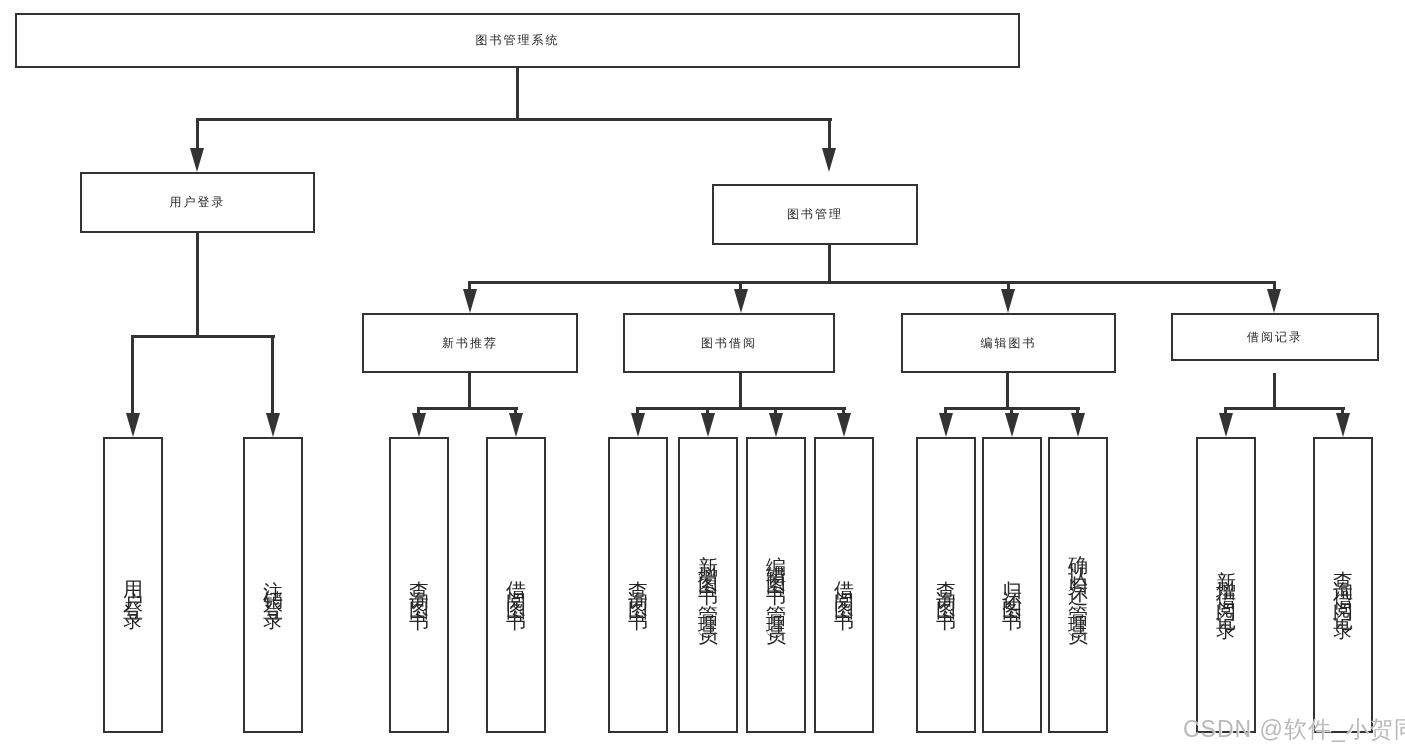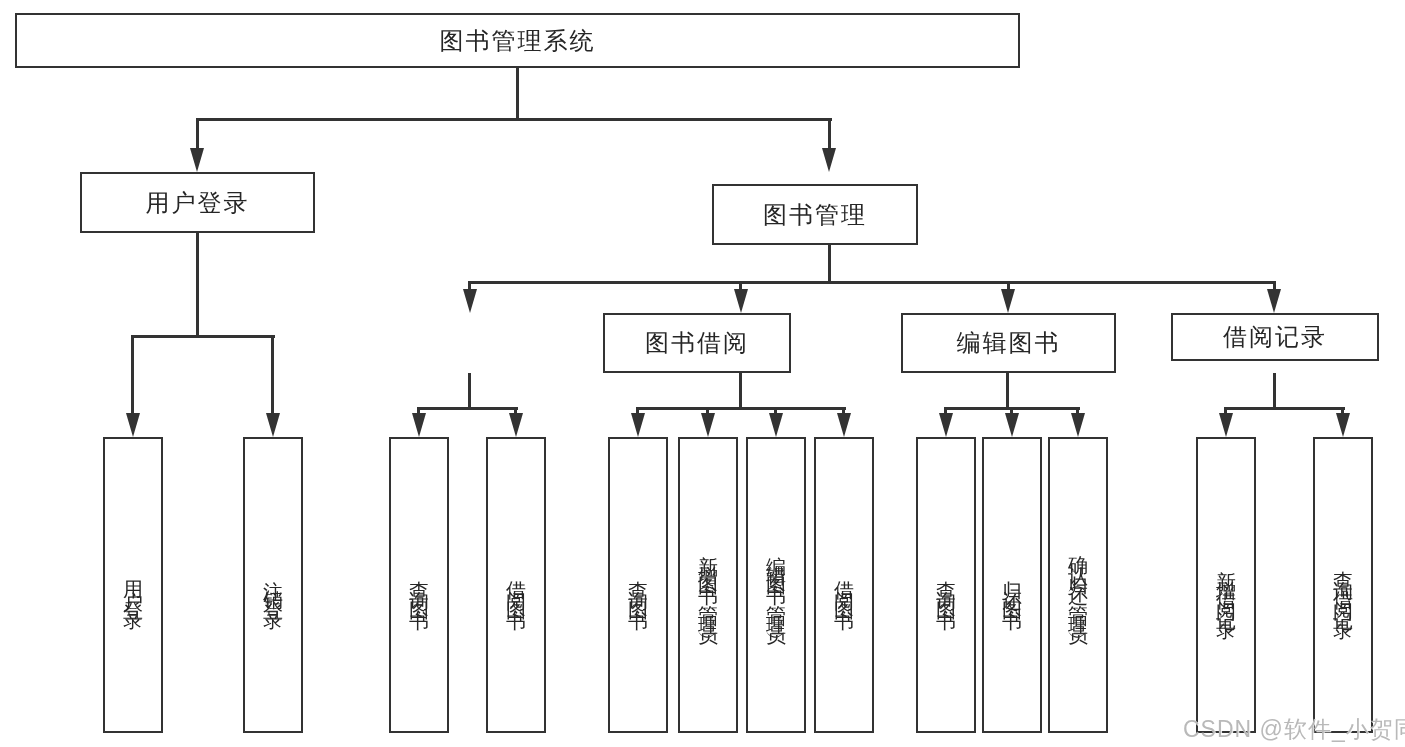--- a/index.html
+++ b/index.html
@@ -5,21 +5,21 @@
   html,body{margin:0;padding:0;background:#ffffff;}
   .canvas{position:relative;width:1405px;height:747px;background:#ffffff;overflow:hidden;
           font-family:"Liberation Sans","DejaVu Sans",sans-serif;color:#262626;}
   .vl,.hl{position:absolute;background:#333333;}
   .vl{width:3px;}
   .hl{height:3px;}
   .ah{position:absolute;width:0;height:0;border-left:7px solid transparent;
       border-right:7px solid transparent;border-top:24px solid #333333;}
   .box{position:absolute;box-sizing:border-box;background:#ffffff;border:2px solid #333333;
        display:flex;align-items:center;justify-content:center;}
-  .box .lbl{font-size:24px;letter-spacing:2px;white-space:nowrap;}
+  .box .lbl{font-size:12px;letter-spacing:2px;white-space:nowrap;}
   .box.v .lbl{writing-mode:vertical-rl;text-orientation:mixed;font-size:20px;
               letter-spacing:10px;line-height:1.05;}
   .watermark{position:absolute;left:1183px;top:714px;font-size:23px;color:#b9b9b9;
              letter-spacing:1px;white-space:nowrap;z-index:5;
              text-shadow:1px 1px 0 rgba(255,255,255,.85);}
 </style>
 </head>
 <body>
 
 <div class="canvas">
@@ -87,21 +87,24 @@
     <span class="lbl">图书管理系统</span>
   </div>
 
   <div class="box" style="left:80px;top:172px;width:235px;height:61px">
     <span class="lbl">用户登录</span>
   </div>
   <div class="box" style="left:712px;top:184px;width:206px;height:61px">
     <span class="lbl">图书管理</span>
   </div>
 
-  <div class="box" style="left:603px;top:313px;width:188px;height:60px">
+  <div class="box" style="left:362px;top:313px;width:216px;height:60px">
+    <span class="lbl">新书推荐</span>
+  </div>
+  <div class="box" style="left:623px;top:313px;width:212px;height:60px">
     <span class="lbl">图书借阅</span>
   </div>
   <div class="box" style="left:901px;top:313px;width:215px;height:60px">
     <span class="lbl">编辑图书</span>
   </div>
   <div class="box" style="left:1171px;top:313px;width:208px;height:48px">
     <span class="lbl">借阅记录</span>
   </div>
 
   <div class="box v" style="left:103px;top:437px;width:60px;height:296px">

